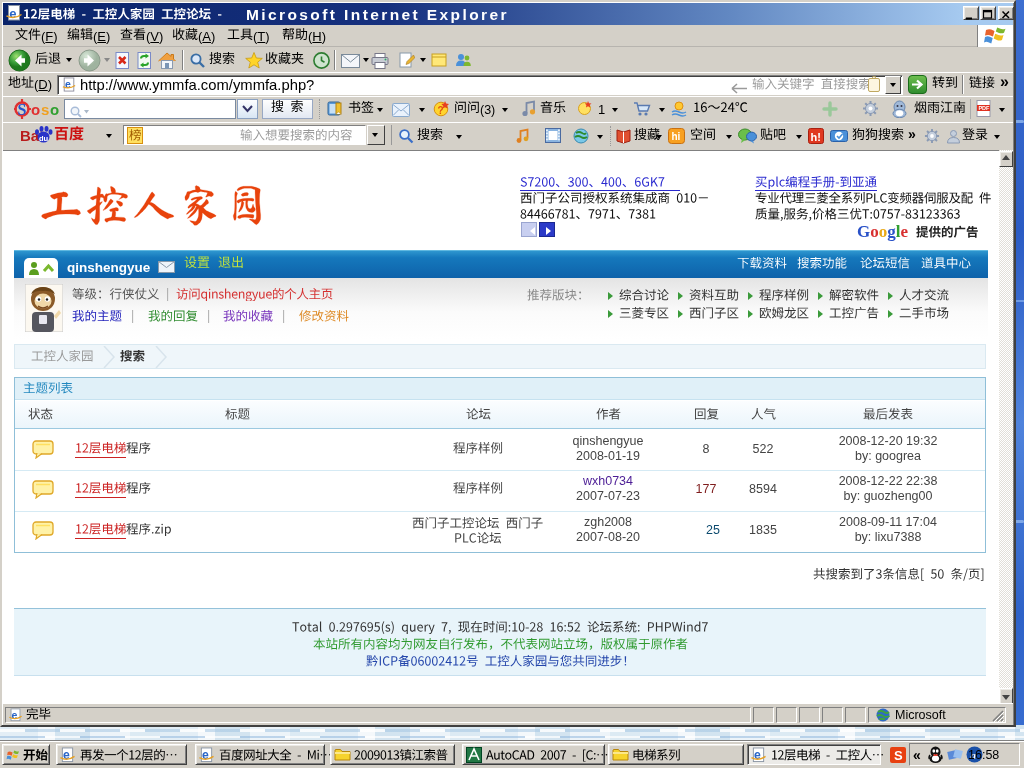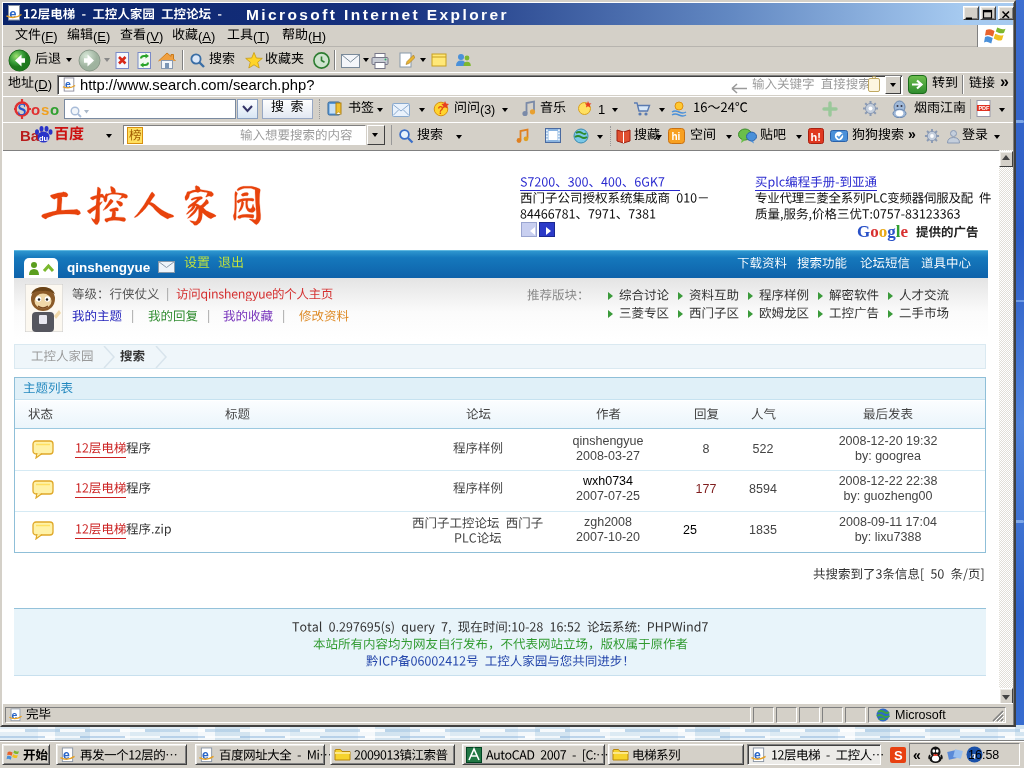--- a/index.html
+++ b/index.html
@@ -500,21 +500,21 @@
         <use href="#g31" x="1000"></use>
       </g>
     </svg></div>
 <div style="position:absolute;left:34.0px;top:77.0px;font:13px 'Liberation Sans',sans-serif;color:#000;white-space:pre;">(<u>D</u>)</div>
 <div style="position:absolute;left:57px;top:75px;width:846px;height:20px;background:#fff;border:1px solid;border-color:#808080 #fff #fff #808080;box-shadow:inset 1px 1px 0 #404040"></div>
 <div style="position:absolute;left:62px;top:77px"><svg width="14" height="15" viewBox="0 0 16 16">
       <rect x="2.5" y="0.5" width="11" height="15" fill="#fff" stroke="#889"></rect>
       <text x="3.4" y="12" font-family="Liberation Sans" font-weight="bold" font-size="12" fill="#2A66C8">e</text>
       <path d="M1 10.5 Q8 13.8 15 9.2" stroke="#E8A020" stroke-width="1.4" fill="none"></path>
     </svg></div>
-<div style="position:absolute;left:80.0px;top:77.0px;font:14.8px 'Liberation Sans',sans-serif;color:#000;white-space:pre;">http://www.search.com/search.php?</div>
+<div style="position:absolute;left:80.0px;top:77.0px;font:14.8px 'Liberation Sans',sans-serif;color:#000;white-space:pre;">http://www.ymmfa.com/ymmfa.php?</div>
 <div style="position:absolute;left:731px;top:80px"><svg width="17" height="11" viewBox="0 0 17 11">
       <path d="M1 5.5 L16 5.5 M1 5.5 L6 1 M1 5.5 L6 10" stroke="#9A9A9A" stroke-width="1.6" fill="none"></path>
     </svg></div>
 <div style="position:absolute;left:752.0px;top:75.5px;line-height:0"><svg width="118.8" height="15.0" viewBox="0 0 9500 1200">
       <g fill="#9A9A9A" transform="translate(0,1000) scale(1,-1)">
         <use href="#g32"></use>
         <use href="#g33" x="1000"></use>
         <use href="#g34" x="2000"></use>
         <use href="#g35" x="3000"></use>
         <use href="#g36" x="4000"></use>
@@ -1349,21 +1349,21 @@
     </svg></div>
 <div style="position:absolute;left:453.0px;top:439.5px;line-height:0"><svg width="50.0" height="15.0" viewBox="0 0 4000 1200">
       <g fill="#444" transform="translate(0,1000) scale(1,-1)">
         <use href="#g103"></use>
         <use href="#g194" x="1000"></use>
         <use href="#g195" x="2000"></use>
         <use href="#g196" x="3000"></use>
       </g>
     </svg></div>
 <div style="position:absolute;left:608.0px;top:434.0px;font:12.5px 'Liberation Sans',sans-serif;color:#444;white-space:pre;transform:translateX(-50%)">qinshengyue</div>
-<div style="position:absolute;left:608.0px;top:449.0px;font:12.5px 'Liberation Sans',sans-serif;color:#444;white-space:pre;transform:translateX(-50%)">2008-03-27</div>
+<div style="position:absolute;left:608.0px;top:449.0px;font:12.5px 'Liberation Sans',sans-serif;color:#444;white-space:pre;transform:translateX(-50%)">2008-01-19</div>
 <div style="position:absolute;left:706.0px;top:442.0px;font:12.5px 'Liberation Sans',sans-serif;color:#444;white-space:pre;transform:translateX(-50%)">8</div>
 <div style="position:absolute;left:763.0px;top:442.0px;font:12.5px 'Liberation Sans',sans-serif;color:#444;white-space:pre;transform:translateX(-50%)">522</div>
 <div style="position:absolute;left:888.0px;top:434.0px;font:12.5px 'Liberation Sans',sans-serif;color:#444;white-space:pre;transform:translateX(-50%)">2008-12-20 19:32</div>
 <div style="position:absolute;left:888.0px;top:449.0px;font:12.5px 'Liberation Sans',sans-serif;color:#444;white-space:pre;transform:translateX(-50%)">by: googrea</div>
 <div style="position:absolute;left:15px;top:470px;width:970px;height:1px;background:#D5EAF4"></div>
 <div style="position:absolute;left:32px;top:480px"><svg width="22" height="19" viewBox="0 0 22 19">
       <rect x="1" y="1" width="20" height="13" rx="3" fill="#FFF2A8" stroke="#E0A828" stroke-width="1.3"></rect>
       <path d="M5 13 L4 18 L10 13.5" fill="#FFF2A8" stroke="#E0A828" stroke-width="1.2"></path>
       <path d="M4 4.5 L18 4.5" stroke="#FFE060" stroke-width="1.5"></path>
     </svg></div>
@@ -1384,22 +1384,22 @@
       </g>
     </svg></div>
 <div style="position:absolute;left:453.0px;top:479.5px;line-height:0"><svg width="50.0" height="15.0" viewBox="0 0 4000 1200">
       <g fill="#444" transform="translate(0,1000) scale(1,-1)">
         <use href="#g103"></use>
         <use href="#g194" x="1000"></use>
         <use href="#g195" x="2000"></use>
         <use href="#g196" x="3000"></use>
       </g>
     </svg></div>
-<div style="position:absolute;left:608.0px;top:474.0px;font:12.5px 'Liberation Sans',sans-serif;color:#000000;white-space:pre;transform:translateX(-50%)">wxh0734</div>
-<div style="position:absolute;left:608.0px;top:489.0px;font:12.5px 'Liberation Sans',sans-serif;color:#444;white-space:pre;transform:translateX(-50%)">2007-07-25</div>
+<div style="position:absolute;left:608.0px;top:474.0px;font:12.5px 'Liberation Sans',sans-serif;color:#4c1d95;white-space:pre;transform:translateX(-50%)">wxh0734</div>
+<div style="position:absolute;left:608.0px;top:489.0px;font:12.5px 'Liberation Sans',sans-serif;color:#444;white-space:pre;transform:translateX(-50%)">2007-07-23</div>
 <div style="position:absolute;left:706.0px;top:482.0px;font:12.5px 'Liberation Sans',sans-serif;color:#7f1d1d;white-space:pre;transform:translateX(-50%)">177</div>
 <div style="position:absolute;left:763.0px;top:482.0px;font:12.5px 'Liberation Sans',sans-serif;color:#444;white-space:pre;transform:translateX(-50%)">8594</div>
 <div style="position:absolute;left:888.0px;top:474.0px;font:12.5px 'Liberation Sans',sans-serif;color:#444;white-space:pre;transform:translateX(-50%)">2008-12-22 22:38</div>
 <div style="position:absolute;left:888.0px;top:489.0px;font:12.5px 'Liberation Sans',sans-serif;color:#444;white-space:pre;transform:translateX(-50%)">by: guozheng00</div>
 <div style="position:absolute;left:15px;top:511px;width:970px;height:1px;background:#D5EAF4"></div>
 <div style="position:absolute;left:32px;top:521px"><svg width="22" height="19" viewBox="0 0 22 19">
       <rect x="1" y="1" width="20" height="13" rx="3" fill="#FFF2A8" stroke="#E0A828" stroke-width="1.3"></rect>
       <path d="M5 13 L4 18 L10 13.5" fill="#FFF2A8" stroke="#E0A828" stroke-width="1.2"></path>
       <path d="M4 4.5 L18 4.5" stroke="#FFE060" stroke-width="1.5"></path>
     </svg></div>
@@ -1440,22 +1440,22 @@
 <div style="position:absolute;left:454.2px;top:529.5px;line-height:0"><svg width="47.7" height="15.0" viewBox="0 0 3814 1200">
       <g fill="#444" transform="translate(0,1000) scale(1,-1)">
         <use href="#g117"></use>
         <use href="#g118" x="633"></use>
         <use href="#g119" x="1176"></use>
         <use href="#g151" x="1814"></use>
         <use href="#g152" x="2814"></use>
       </g>
     </svg></div>
 <div style="position:absolute;left:608.0px;top:515.0px;font:12.5px 'Liberation Sans',sans-serif;color:#444;white-space:pre;transform:translateX(-50%)">zgh2008</div>
-<div style="position:absolute;left:608.0px;top:530.0px;font:12.5px 'Liberation Sans',sans-serif;color:#444;white-space:pre;transform:translateX(-50%)">2007-10-20</div>
-<div style="position:absolute;left:690px;top:523.0px;font:12.5px 'Liberation Sans',sans-serif;color:#000000;white-space:pre;transform:translateX(-50%)">25</div>
+<div style="position:absolute;left:608.0px;top:530.0px;font:12.5px 'Liberation Sans',sans-serif;color:#444;white-space:pre;transform:translateX(-50%)">2007-08-20</div>
+<div style="position:absolute;left:713px;top:523.0px;font:12.5px 'Liberation Sans',sans-serif;color:#0c4a6e;white-space:pre;transform:translateX(-50%)">25</div>
 <div style="position:absolute;left:763.0px;top:523.0px;font:12.5px 'Liberation Sans',sans-serif;color:#444;white-space:pre;transform:translateX(-50%)">1835</div>
 <div style="position:absolute;left:888.0px;top:515.0px;font:12.5px 'Liberation Sans',sans-serif;color:#444;white-space:pre;transform:translateX(-50%)">2008-09-11 17:04</div>
 <div style="position:absolute;left:888.0px;top:530.0px;font:12.5px 'Liberation Sans',sans-serif;color:#444;white-space:pre;transform:translateX(-50%)">by: lixu7388</div>
 <div style="position:absolute;left:813.3px;top:565.5px;line-height:0"><svg width="171.7" height="15.0" viewBox="0 0 13733 1200">
       <g fill="#333" transform="translate(0,1000) scale(1,-1)">
         <use href="#g231"></use>
         <use href="#g27" x="1000"></use>
         <use href="#g28" x="2000"></use>
         <use href="#g40" x="3000"></use>
         <use href="#g232" x="4000"></use>

